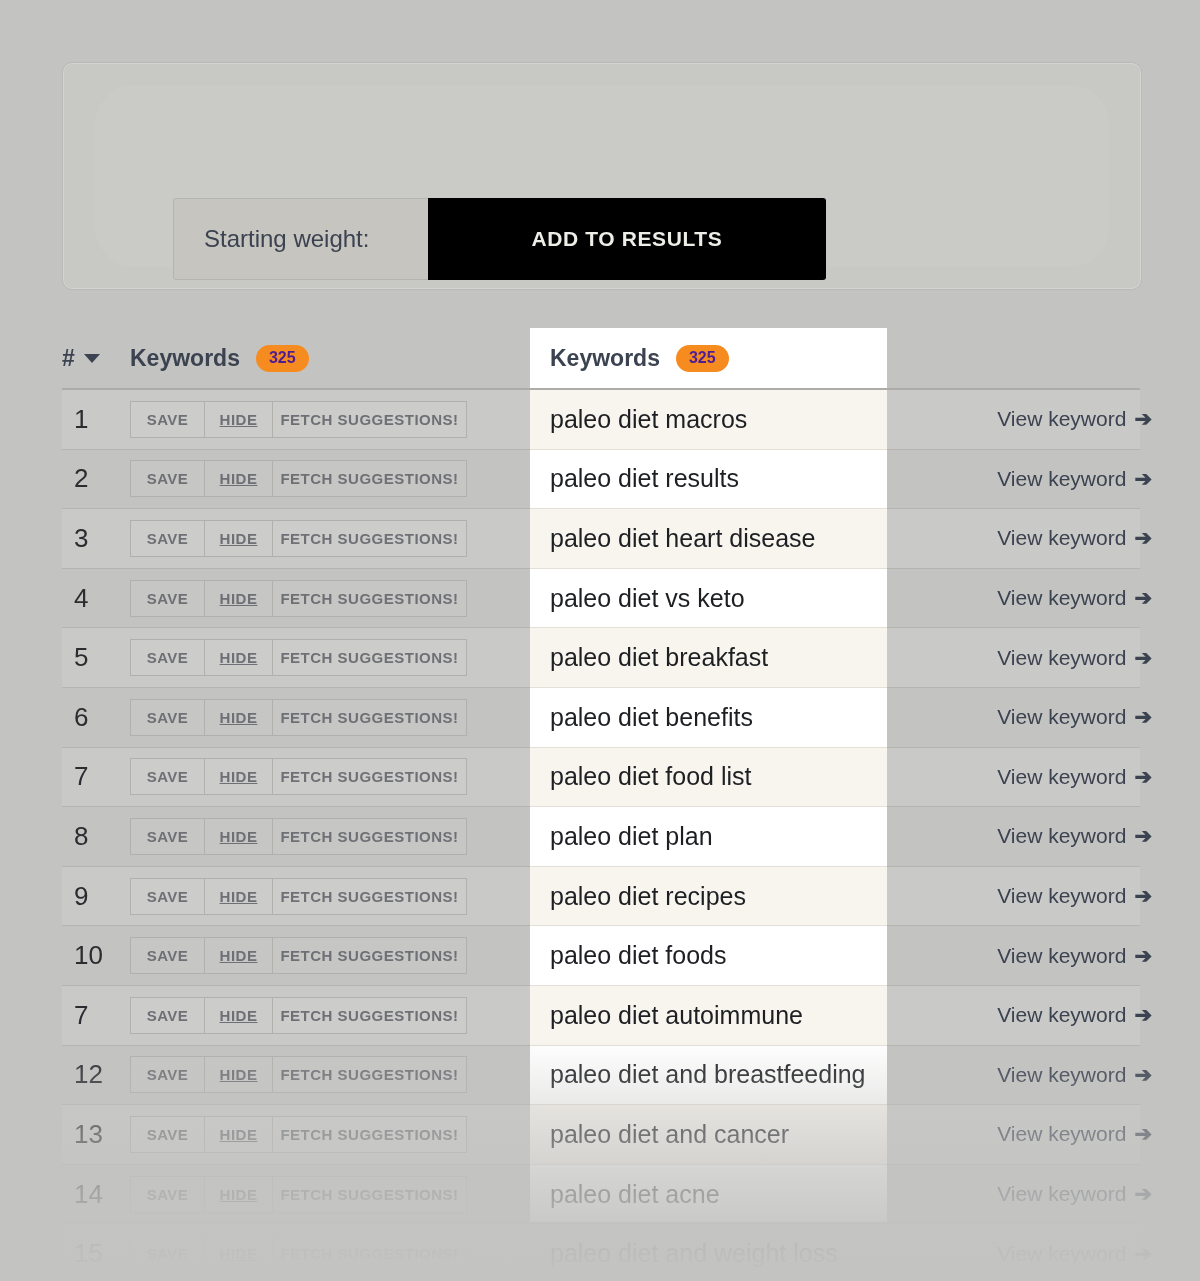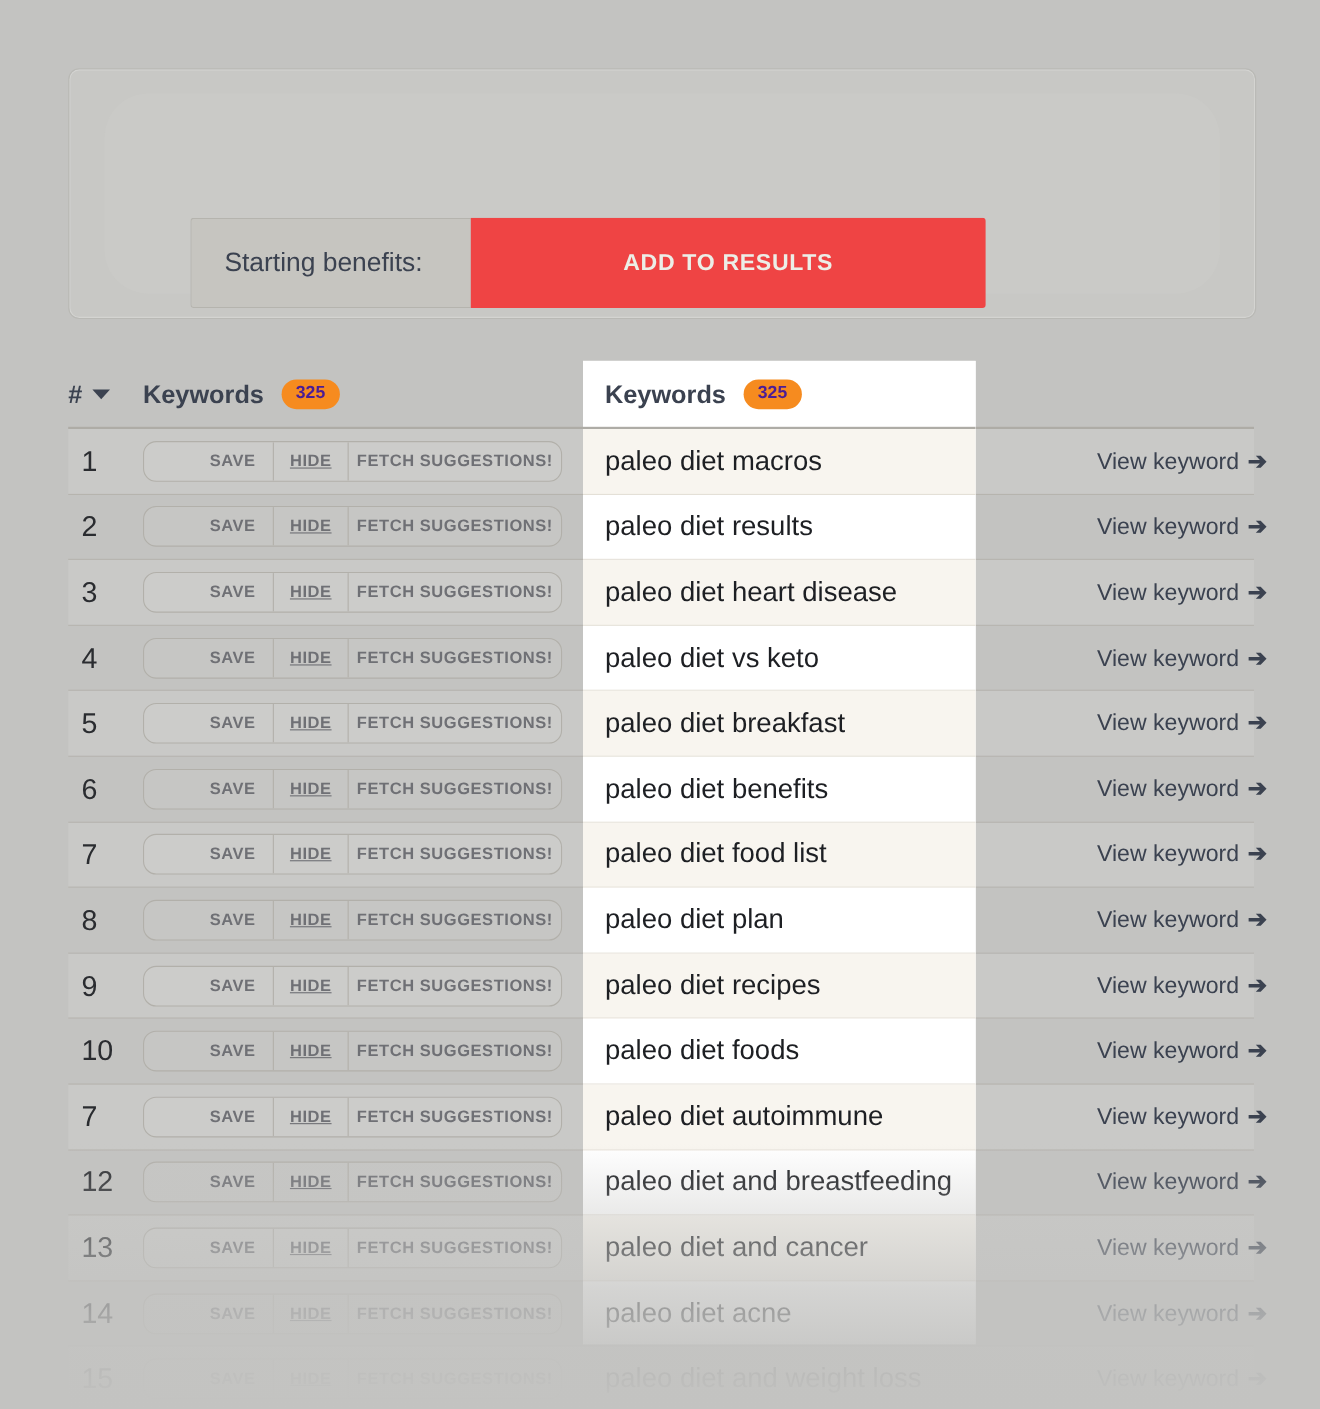--- a/index.html
+++ b/index.html
@@ -61,22 +61,22 @@
     background: #cbcbc8;
     border: 1px solid #b5b4ae;
     border-left: 1px solid #b0afa9;
     display: flex;
     align-items: center;
     padding-left: 30px;
     font-size: 24px;
     color: #1d1f23;
   }
   .sb-button {
-    width: 468px;
-    background: #ef4444;
+    width: 398px;
+    background: #000000;
     border: none;
     border-radius: 0 3px 3px 0;
     color: #eceee7;
     font-size: 21px;
     font-weight: bold;
     letter-spacing: 0.6px;
     display: flex;
     align-items: center;
     justify-content: center;
     cursor: pointer;
@@ -153,24 +153,23 @@
 
   .cell-num {
     font-size: 26px;
     color: #2a2c30;
     padding-left: 12px;
   }
 
   .btn-group {
     display: inline-flex;
     border: 1px solid #b2b0aa;
-    border-radius: 12px;
+    border-radius: 0;
     overflow: hidden;
     background: rgba(255,255,255,0.06);
-    padding-left: 44px;
   }
   .btn-group .gbtn {
     font-size: 15px;
     font-weight: bold;
     color: #6f7075;
     letter-spacing: 0.5px;
     padding: 9px 0;
     text-align: center;
     border-right: 1px solid #b2b0aa;
     cursor: pointer;
@@ -245,21 +244,21 @@
     z-index: 6;
     pointer-events: none;
   }
 </style>
 </head>
 <body>
 
 <div class="search-panel">
   <div class="search-panel-inner"></div>
   <div class="search-bar">
-    <div class="sb-label">Starting benefits:</div>
+    <div class="sb-label">Starting weight:</div>
     <div class="sb-button">ADD TO RESULTS</div>
   </div>
 </div>
 
 <div class="table-wrap">
 
   <div class="thead">
     <div class="col-num th-text">
       <span>#</span>
       <span class="caret"></span>

